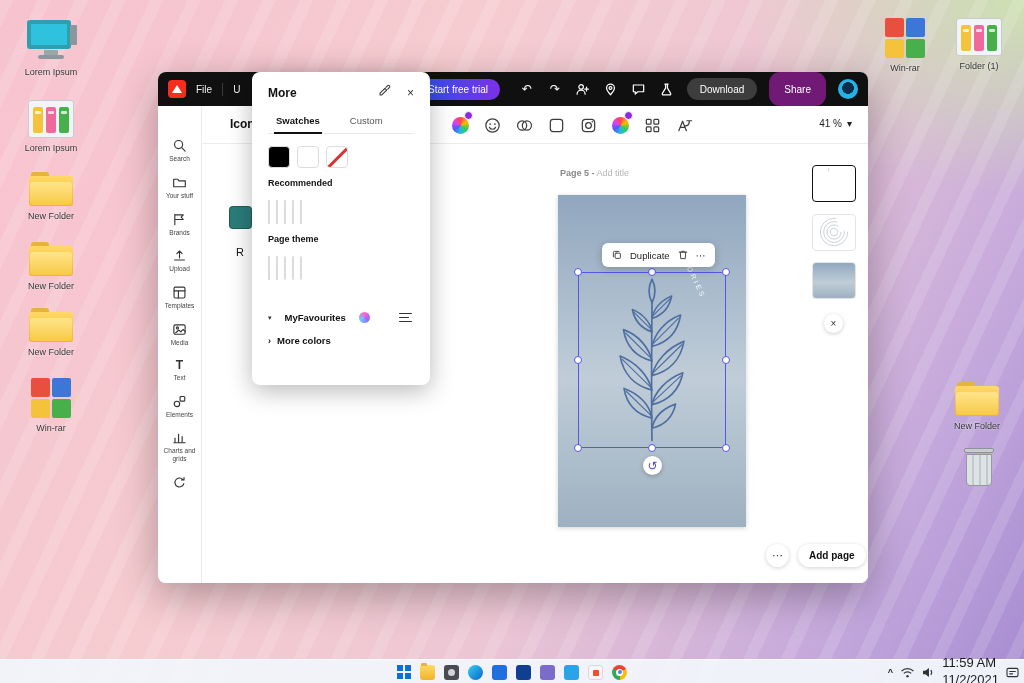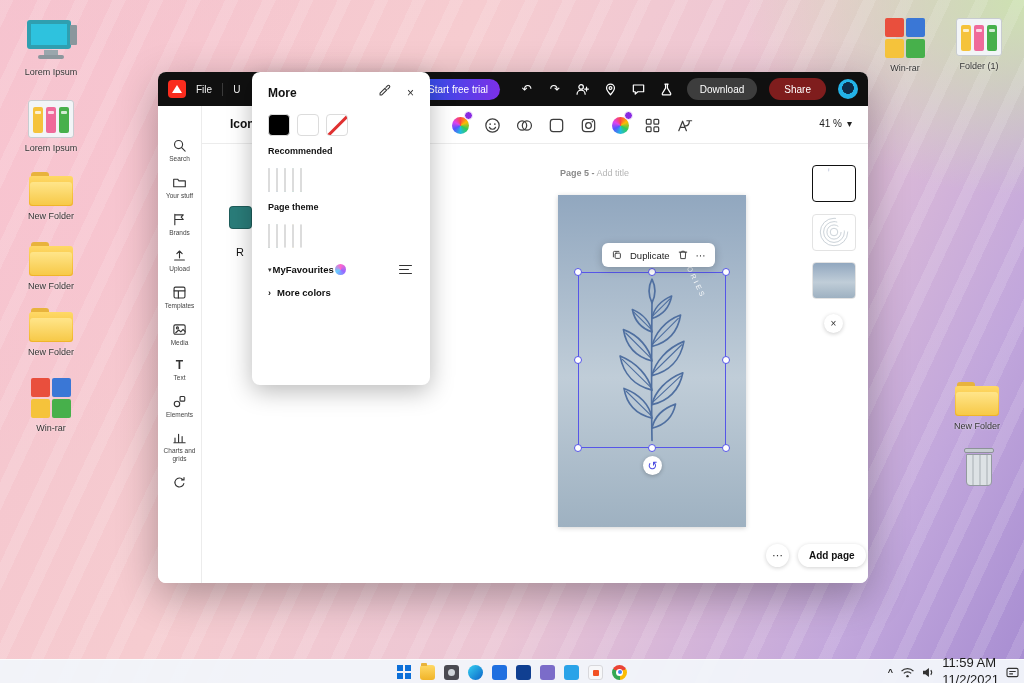--- a/index.html
+++ b/index.html
@@ -40,21 +40,21 @@
 .win-head{position:absolute;top:0;left:0;width:100%;height:34px;background:#101010;border-radius:8px 8px 0 0;display:flex;align-items:center;padding:0 10px;gap:10px;position:relative}
 .logo{width:18px;height:18px;border-radius:4px;background:#fa2c1e;display:flex;align-items:center;justify-content:center;flex:0 0 auto}
 .logo:after{content:"";width:0;height:0;border-left:5px solid transparent;border-right:5px solid transparent;border-bottom:8px solid #fff}
 .menu{color:#f1f1f1;font-size:10px}
 .sep{width:1px;height:13px;background:#3a3a3a}
 .trial-btn{position:absolute;left:258px;top:7px;height:21px;padding:0 12px;border-radius:11px;background:linear-gradient(90deg,#2a52e8,#7c30e8);color:#fff;font-size:10px;display:flex;align-items:center;white-space:nowrap}
 .head-right{margin-left:auto;display:flex;align-items:center;gap:12px}
 .hicon{width:16px;height:16px;color:#fff;display:flex;align-items:center;justify-content:center;font-size:12px}
 .hicon svg{width:15px;height:15px;stroke:#fff;fill:none;stroke-width:1.3;stroke-linecap:round;stroke-linejoin:round}
 .dl-btn{height:22px;padding:0 13px;border-radius:11px;background:#3d3d3d;color:#fff;font-size:10px;display:flex;align-items:center;white-space:nowrap}
-.share-btn{height:22px;padding:4px 15px;border-radius:11px;background:#7f1d1d;color:#fff;font-size:10px;display:flex;align-items:center}
+.share-btn{height:34px;padding:4px 15px;border-radius:11px;background:#701a75;color:#fff;font-size:10px;display:flex;align-items:center}
 .avatar{width:20px;height:20px;border-radius:50%;background:radial-gradient(circle at 50% 45%,#0e2c48 0 38%,#23b3e8 40% 100%);flex:0 0 auto}
 .toolbar{position:absolute;left:44px;top:34px;right:0;height:38px;border-bottom:1px solid #ececec;background:#fff}
 .icon-title{position:absolute;left:28px;top:11px;font-size:12px;font-weight:bold;color:#111}
 .tools{position:absolute;left:248px;top:9px;display:flex;gap:12px;align-items:center}
 .tool{width:20px;height:20px;display:flex;align-items:center;justify-content:center;position:relative}
 .tool svg{width:19px;height:19px;stroke:#3c3c3c;fill:none;stroke-width:1.3;stroke-linecap:round;stroke-linejoin:round}
 .wheel{width:17px;height:17px;border-radius:50%;background:conic-gradient(#f44,#fb0,#3c5,#2bd,#55f,#d4e,#f44)}
 .badge{position:absolute;right:-3px;top:-4px;width:9px;height:9px;border-radius:50%;background:#8a2be2;border:1.5px solid #fff}
 .zoom{position:absolute;right:16px;top:12px;font-size:10px;color:#222;display:flex;gap:5px;align-items:center}
 .sidebar{position:absolute;left:0;top:34px;bottom:0;width:44px;background:#fff;border-right:1px solid #ececec;border-radius:0 0 0 8px;display:flex;flex-direction:column;align-items:center;padding-top:32px;gap:12px}
@@ -91,21 +91,21 @@
 .fp-close{margin-left:16px;font-size:12px;color:#333}
 .fp-tabs{display:flex;gap:26px;margin-top:9px;border-bottom:1px solid #e8e8e8;padding:0 6px}
 .fp-tab{font-size:9.5px;color:#555;padding:4px 2px 6px}
 .fp-tab.active{color:#111;font-weight:bold;border-bottom:2px solid #111;margin-bottom:-1px}
 .sw-row{display:flex;gap:7px;margin-top:12px}
 .sw{width:22px;height:22px;border-radius:4px;border:1px solid #dcdcdc}
 .sw2{width:24px;height:24px;gap:6px}
 .sw-none{position:relative;background:#fff;overflow:hidden}
 .sw-none:after{content:"";position:absolute;left:-4px;right:-4px;top:50%;height:2.5px;background:#e03131;transform:rotate(-45deg)}
 .fp-sec{font-size:9px;font-weight:bold;color:#111;margin-top:10px}
-.fav-row{display:flex;align-items:center;gap:1px;margin-top:16px}
+.fav-row{display:flex;align-items:center;gap:13px;margin-top:32px}
 .fav-chev{font-size:7px;color:#333}
 .fav-label{font-size:9.5px;font-weight:bold;color:#111}
 .fav-dot{width:11px;height:11px;border-radius:50%;background:conic-gradient(#f6c,#96f,#6cf,#f6c)}
 .fav-menu{margin-left:auto;display:flex;flex-direction:column;gap:2.5px;padding-right:2px}
 .fav-menu i{display:block;height:1.5px;background:#333;border-radius:1px}
 .fm1{width:13px}.fm2{width:10px}.fm3{width:13px}
 .fp-link{margin-top:10px;font-size:8.5px;color:#333;line-height:1.45;width:146px}
 .fp-link a{color:#4659e8;cursor:pointer}
 .fp-more{display:flex;gap:6px;margin-top:12px;font-size:9.5px;font-weight:bold;color:#111;align-items:center}
 .fp-more .chev{font-size:9px}
@@ -477,20 +477,24 @@
   <span class="partial-r">R</span>
 
   <div class="fill-panel">
     <div class="fp-head">
       <span class="fp-title">More</span>
       <span class="fp-drop"><svg viewBox="0 0 16 16">
             <path d="M10.2 3.8 l2 -2 a1.5 1.5 0 0 1 2.1 2.1 l-2 2 M9 5 l2 2 L5.5 12.5 H3.5 v-2 z"></path>
           </svg></span>
       <span class="fp-close">×</span>
     </div>
+    <div class="fp-tabs">
+      <span class="fp-tab active">Swatches</span>
+      <span class="fp-tab">Custom</span>
+    </div>
     <div class="sw-row">
       <div class="sw" style="background: rgb(0, 0, 0);"></div>
       <div class="sw" style="background: rgb(255, 255, 255);"></div>
       <div class="sw sw-none"></div>
     </div>
     <div class="fp-sec">Recommended</div>
     <div class="sw-row sw2">
       <div class="sw sw2" style="background: rgb(77, 92, 140);"></div>
       <div class="sw sw2" style="background: rgb(35, 104, 159);"></div>
       <div class="sw sw2" style="background: rgb(42, 125, 122);"></div>

